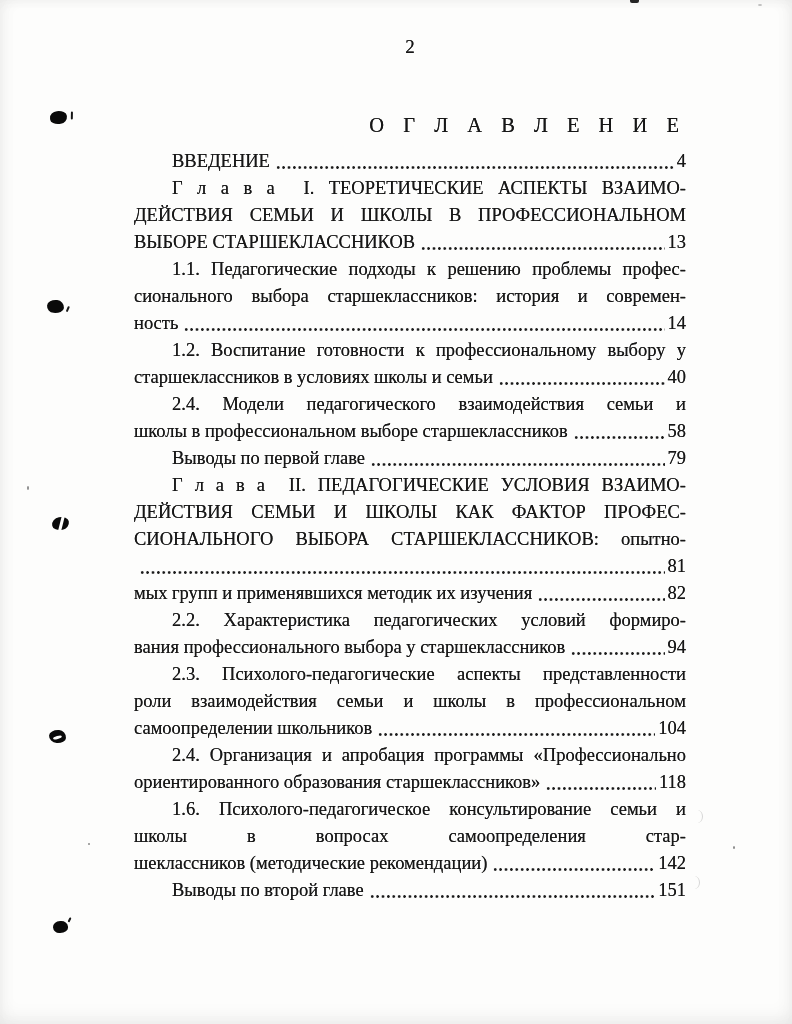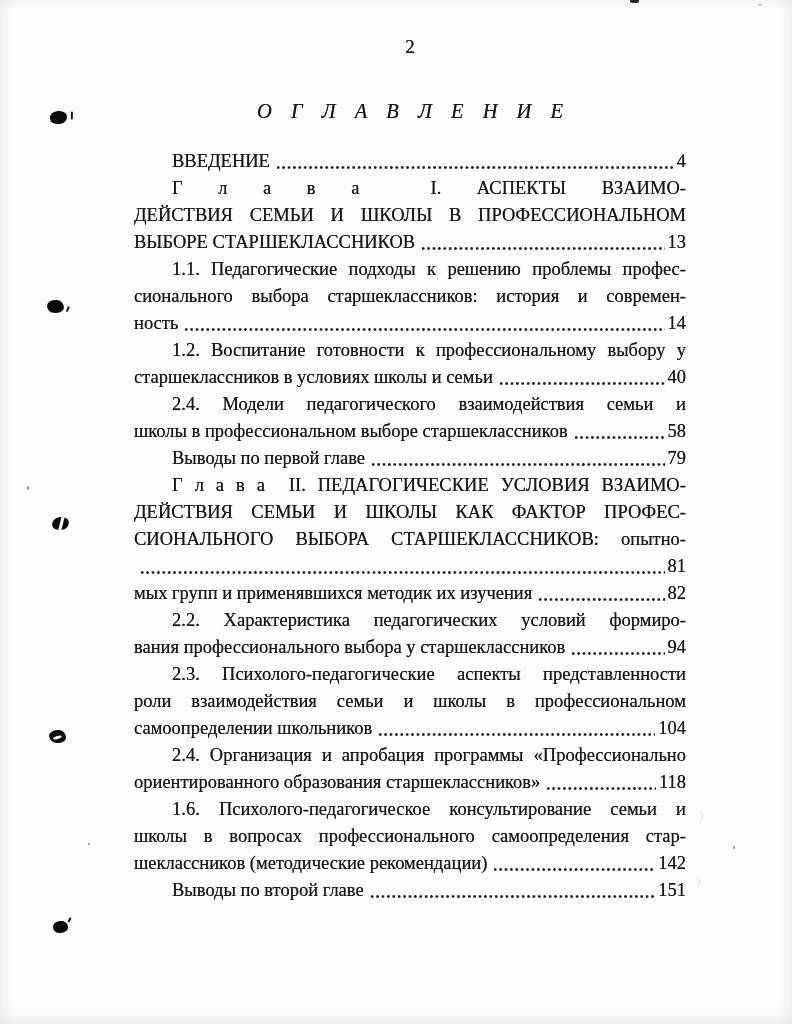--- a/index.html
+++ b/index.html
@@ -28,27 +28,26 @@
   .page-number {
     position: absolute;
     top: 36px; left: 134px; width: 552px;
     text-align: center;
     font-size: 19px;
     text-shadow: 0 0 0.4px rgba(20,20,20,0.8);
   }
 
   .toc-title {
     position: absolute;
-    top: 100px; left: 134px; width: 552px;
-    text-align: center;
+    top: 114px; left: 134px; width: 552px;
+    text-align: right;
     font-size: 20.5px;
     letter-spacing: 7px;
     text-indent: 7px;
     text-shadow: 0 0 0.5px rgba(20,20,20,0.85);
-    font-style: italic;
   }
 
   .toc-list {
     position: absolute;
     top: 148px; left: 134px; width: 552px;
     font-size: 18.5px;
     line-height: 27px;
     text-shadow: 0 0 0.4px rgba(20,20,20,0.8);
   }
 
@@ -138,20 +137,21 @@
         <span class="pg">4</span>
       </div>
       <div class="line indent justify">
         <span class="w">Г</span>
         <span class="w">л</span>
         <span class="w">а</span>
         <span class="w">в</span>
         <span class="w">а</span>
         <span class="w"></span>
         <span class="w">I.</span>
+        <span class="w">ТЕОРЕТИЧЕСКИЕ</span>
         <span class="w">АСПЕКТЫ</span>
         <span class="w">ВЗАИМО-</span>
       </div>
       <div class="line justify">
         <span class="w">ДЕЙСТВИЯ</span>
         <span class="w">СЕМЬИ</span>
         <span class="w">И</span>
         <span class="w">ШКОЛЫ</span>
         <span class="w">В</span>
         <span class="w">ПРОФЕССИОНАЛЬНОМ</span>
@@ -300,21 +300,20 @@
         <span class="w">1.6.</span>
         <span class="w">Психолого-педагогическое</span>
         <span class="w">консультирование</span>
         <span class="w">семьи</span>
         <span class="w">и</span>
       </div>
       <div class="line justify">
         <span class="w">школы</span>
         <span class="w">в</span>
         <span class="w">вопросах</span>
-        <span class="w">профессионального</span>
         <span class="w">самоопределения</span>
         <span class="w">стар-</span>
       </div>
       <div class="line">
         <span class="t">шеклассников (методические рекомендации)</span>
         <span class="leader"></span>
         <span class="pg">142</span>
       </div>
       <div class="line indent">
         <span class="t">Выводы по второй главе</span>

